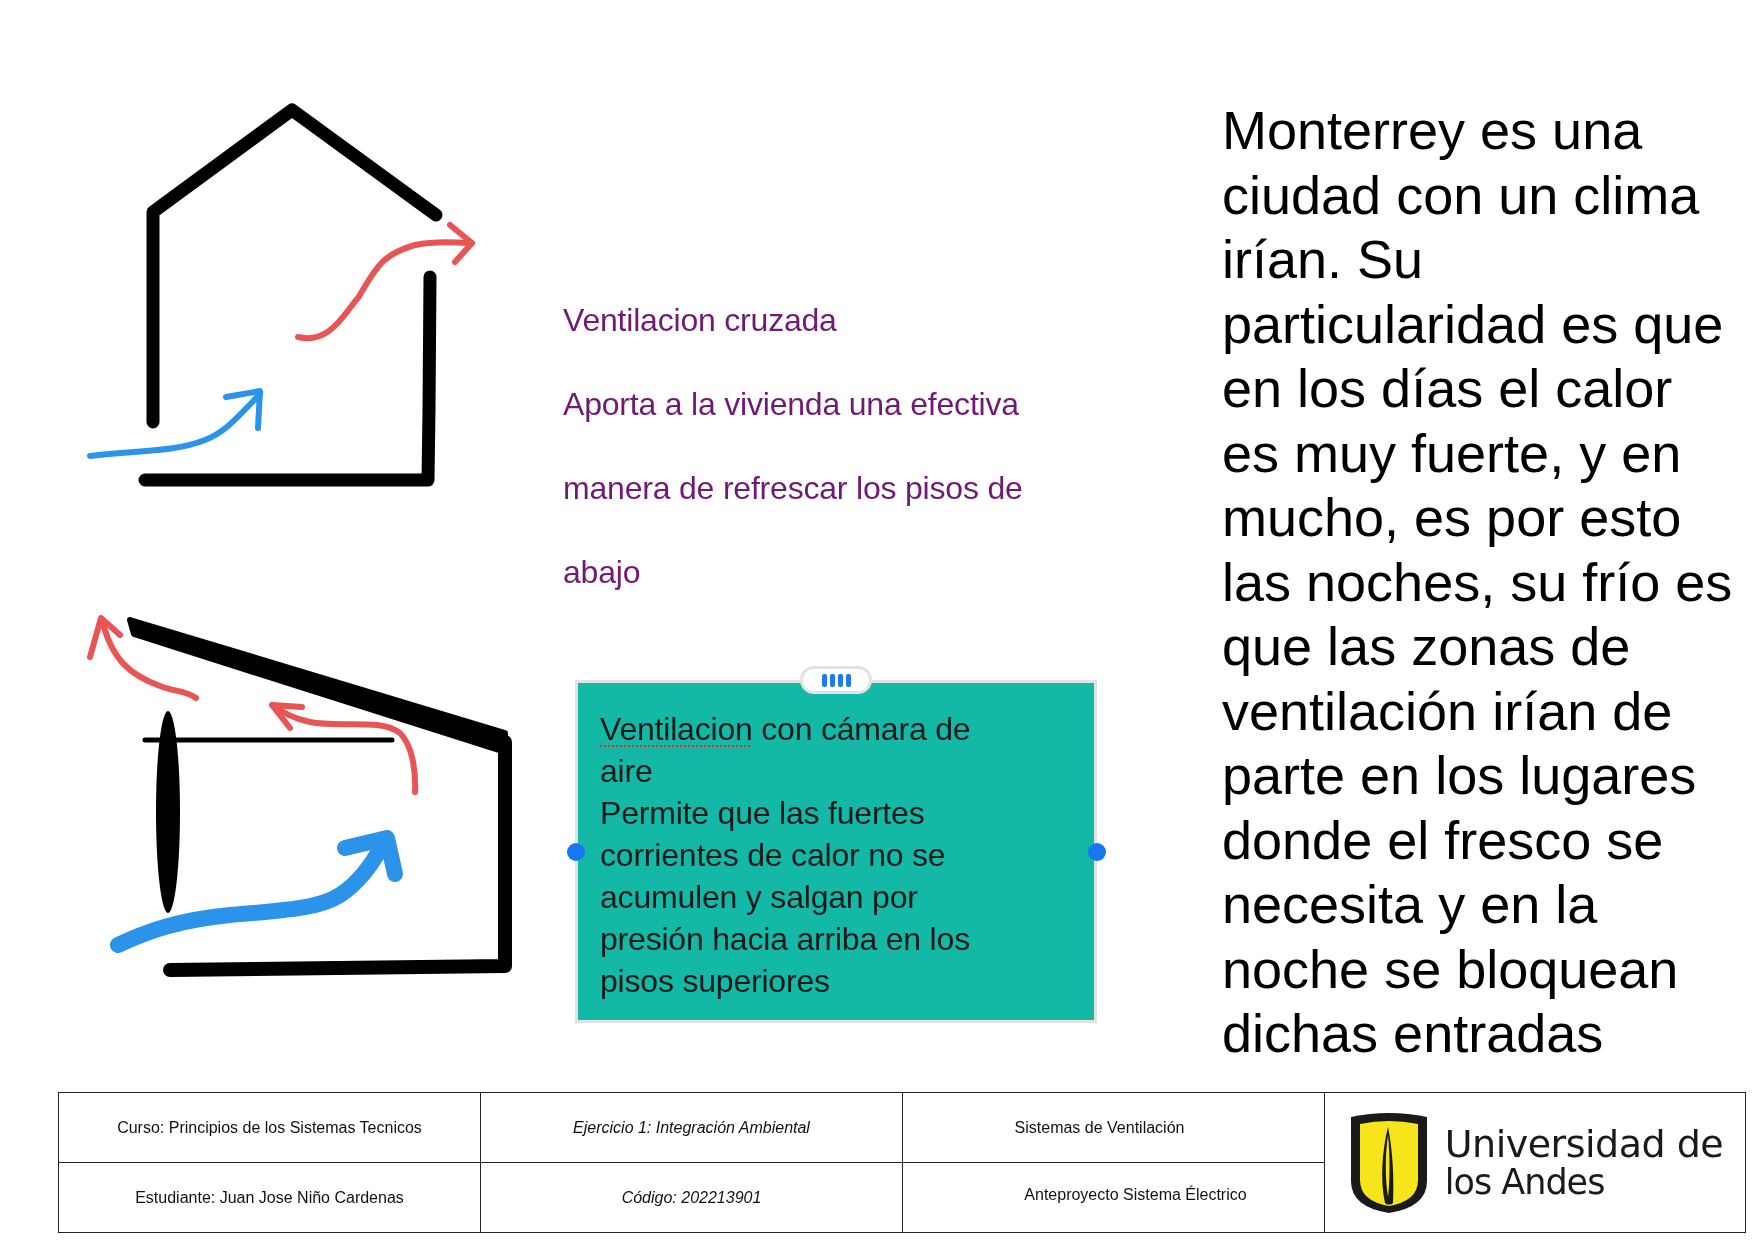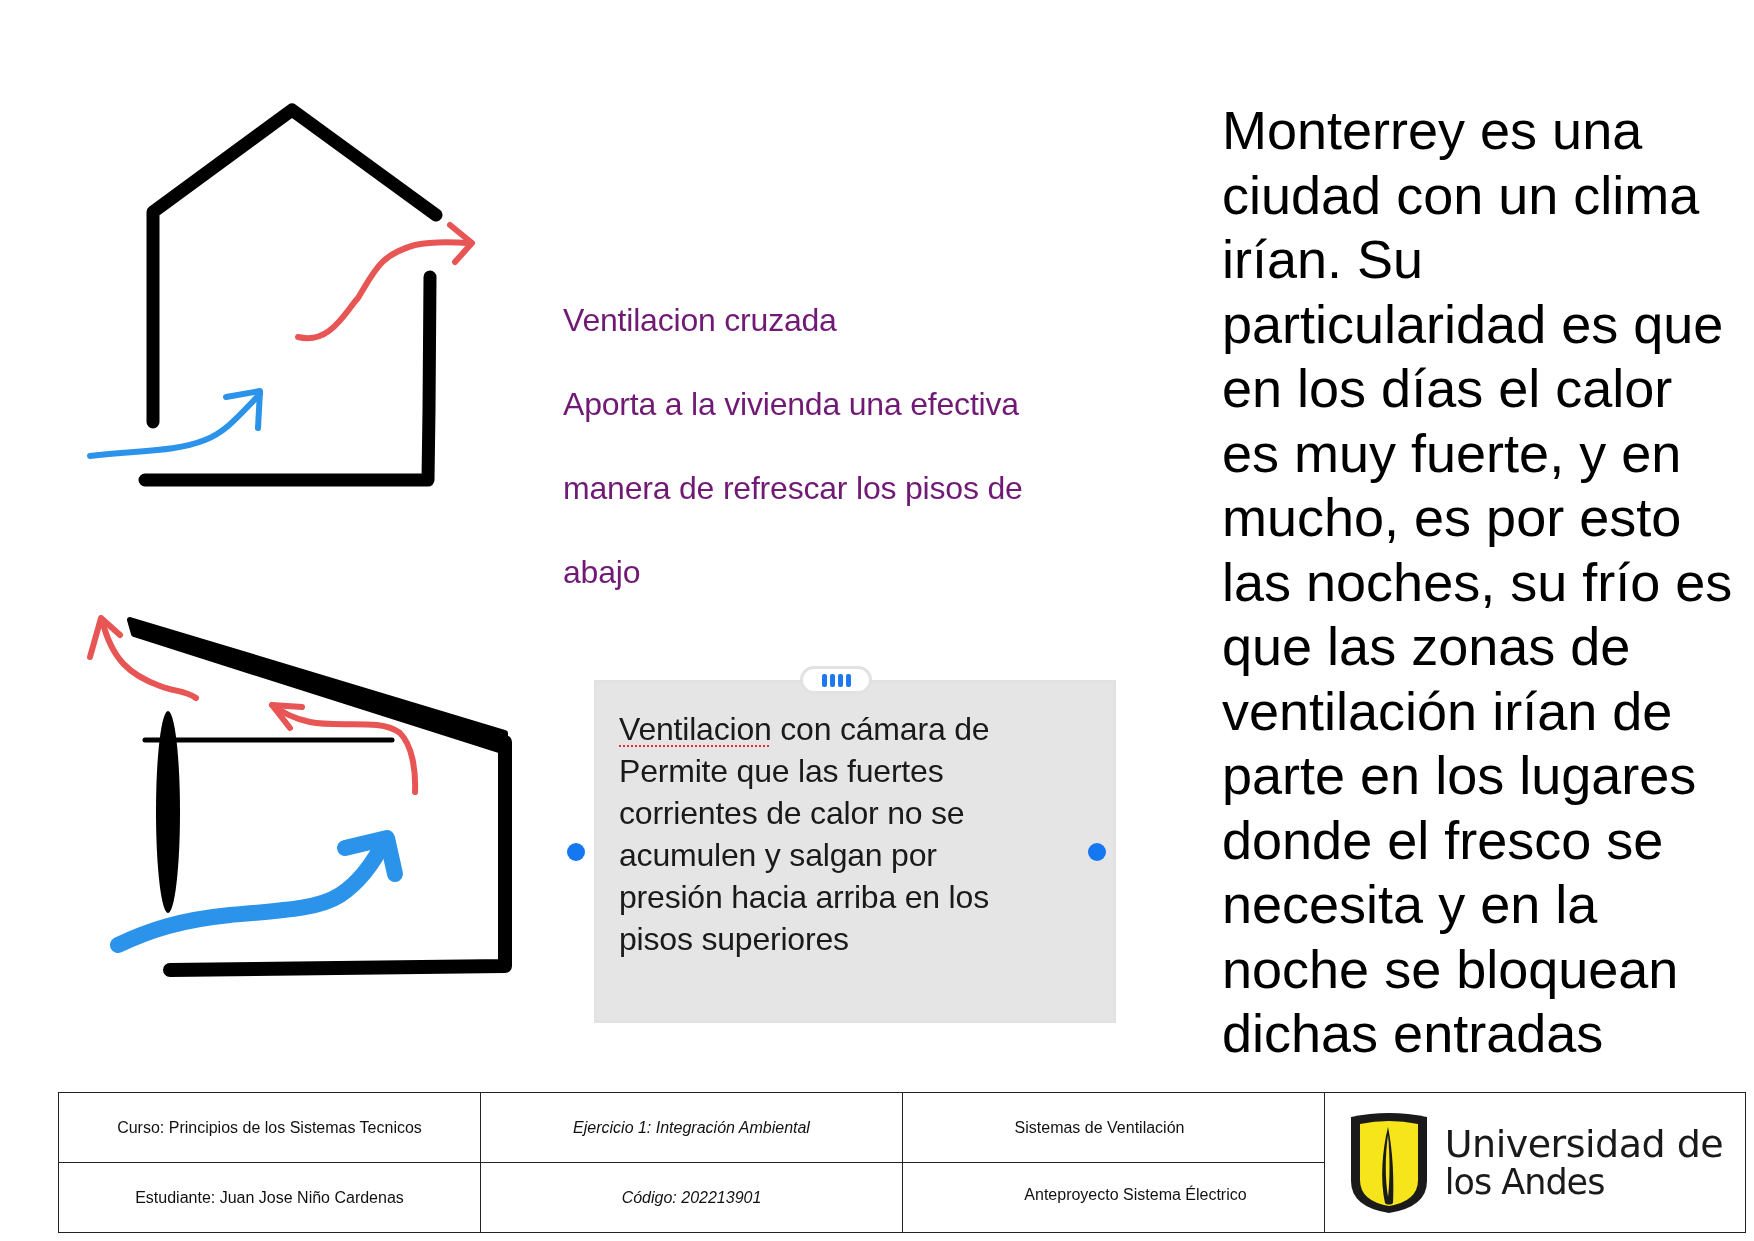--- a/index.html
+++ b/index.html
@@ -33,27 +33,27 @@
       width: 520px;
       font-family: "Liberation Sans", sans-serif;
       font-size: 32px;
       line-height: 42px;
       color: #701a75;
       white-space: pre-line;
       letter-spacing: -0.2px;
     }
     .textbox {
       position: absolute;
-      left: 594px;
+      left: 575px;
       top: 680px;
       width: 522px;
       height: 343px;
       border: 3px solid #e2e2e2;
       box-sizing: border-box;
-      background: #e5e5e5;
+      background: #14b8a6;
     }
     .textbox-content {
       position: absolute;
       left: 22px;
       top: 25px;
       width: 480px;
       font-family: "Liberation Sans", sans-serif;
       font-size: 32px;
       line-height: 42px;
       color: #1a1a1a;
@@ -183,20 +183,21 @@
   <div class="note-plain">
     <span style="display:block">Ventilacion cruzada</span>
     <span style="display:block">Aporta a la vivienda una efectiva</span>
     <span style="display:block">manera de refrescar los pisos de</span>
     <span style="display:block">abajo</span>
   </div>
 
   <div class="textbox">
     <div class="textbox-content">
       <span class="line"><span class="spell">Ventilacion</span><span style="white-space:pre"> con cámara de</span></span>
+      <span class="line">aire</span>
       <span class="line">Permite que las fuertes</span>
       <span class="line">corrientes de calor no se</span>
       <span class="line">acumulen y salgan por</span>
       <span class="line">presión hacia arriba en los</span>
       <span class="line">pisos superiores</span>
     </div>
   </div>
   <div class="drag-handle">
     <span class="bar"></span>
     <span class="bar"></span>

